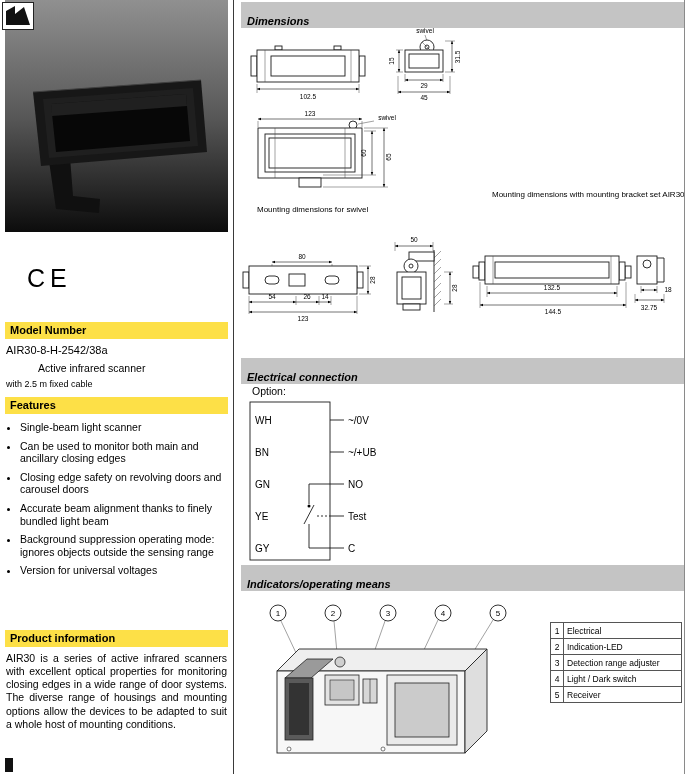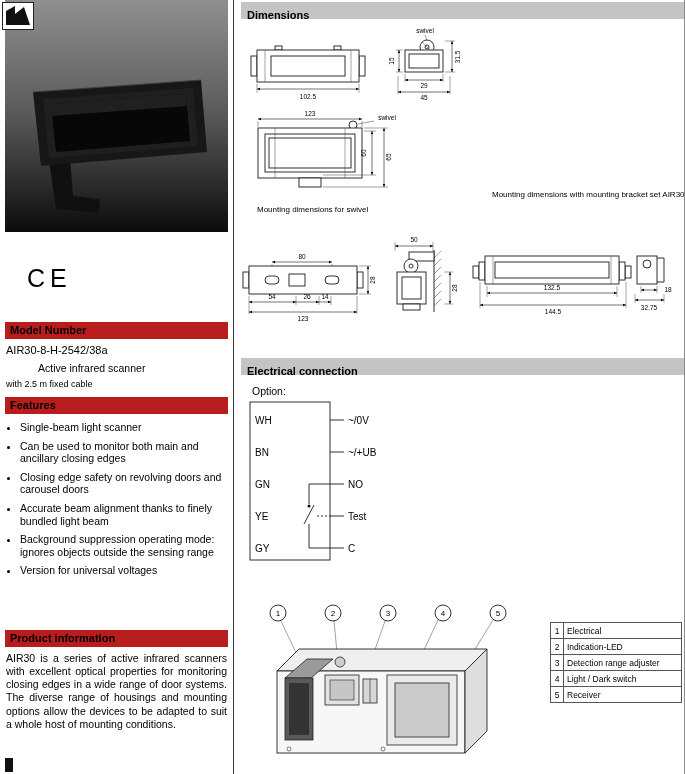--- a/index.html
+++ b/index.html
@@ -7,35 +7,35 @@
   body { font-family:"Liberation Sans", sans-serif; color:#000; }
   .page { position:relative; width:685px; height:774px; background:#fff; overflow:hidden; border-right:1px solid #8a8a8a; }
 
   .divider { position:absolute; left:233px; top:0; width:1px; height:774px; background:#3a3a3a; }
 
   
   .col-left { position:absolute; left:5px; top:0; width:223px; height:774px; }
   .logo-box { position:absolute; left:-3px; top:2px; width:32px; height:28px; z-index:3; }
   .photo { position:absolute; left:0; top:0; width:223px; height:232px; }
   .ce-mark { position:absolute; left:22px; top:264px; font-size:25px; letter-spacing:5px; font-weight:400; }
-  .sec-header { position:absolute; left:0; width:223px; height:17px; background:#b91c1c; font-size:11px; font-weight:bold; padding:2px 5px; }
+  .sec-header { position:absolute; left:0; width:223px; height:17px; background:#fde047; font-size:11px; font-weight:bold; padding:2px 5px; }
   .hdr-model { top:322px; }
   .model-number { position:absolute; left:1px; top:344px; font-size:11px; font-weight:normal; }
   .model-desc1 { position:absolute; left:1px; top:362px; font-size:10.5px;margin-left:32px; }
   .model-desc2 { position:absolute; left:1px; top:379px; font-size:9px; }
   .hdr-features { top:397px; }
   .features-list { position:absolute; left:1px; top:421px; width:222px; list-style:disc outside; padding-left:14px; }
   .features-list li { font-size:10.5px; line-height:1.2; margin-bottom:6px; }
   .hdr-prodinfo { top:630px; }
   .prod-info { position:absolute; left:1px; top:652px; width:221px; font-size:10.5px; line-height:1.25; text-align:justify; }
   .footer-mark { position:absolute; left:0; top:758px; width:8px; height:14px; background:#111; }
 
   
   .col-right { position:absolute; left:237px; top:0; width:448px; height:774px; }
-  .rsec-header { position:absolute; left:4px; width:443px; height:17px; background:#c4c4c4; font-size:11px; font-weight:bold; padding:7px 6px; }
+  .rsec-header { position:absolute; left:4px; width:443px; height:17px; background:#c4c4c4; font-size:11px; font-weight:bold; padding:13px 6px;font-style:italic; }
   .hdr-dims { top:2px; }
   .dims-svg { position:absolute; left:0; top:20px; }
   .drawing-caption { position:absolute; font-size:8px; color:#000; }
   .cap-swivel { left:20px; top:205px; }
   .cap-bracket { left:247px; top:190px;padding-left:8px; }
   .hdr-elec { top:358px; }
   .option-label { position:absolute; left:15px; top:385px; font-size:10.5px; }
   .elec-svg { position:absolute; left:0; top:398px; }
   .hdr-ind { top:565px; }
   .ind-svg { position:absolute; left:0; top:583px; }
@@ -309,20 +309,21 @@
         <line x1="72" y1="86" x2="93" y2="86" class="objn"></line>
         <line x1="72" y1="86" x2="72" y2="106" class="objn"></line>
         <circle cx="72" cy="108" r="1.5" fill="#000"></circle>
         <line x1="67" y1="126" x2="77" y2="107" class="objn"></line>
         <line x1="72" y1="126" x2="72" y2="150" class="objn"></line>
         <line x1="72" y1="150" x2="93" y2="150" class="objn"></line>
         <line x1="80" y1="118" x2="93" y2="118" class="objn" stroke-dasharray="2,2"></line>
       </g>
     </svg>
 
+    <div class="rsec-header hdr-ind">Indicators/operating means</div>
 
     <svg class="ind-svg" width="448" height="188" viewBox="0 0 448 188">
       <g>
         <circle cx="41" cy="30" r="8" class="objn"></circle>
         <text x="41" y="33" class="cnum">1</text>
         <line x1="44" y1="38" x2="60" y2="72" class="thin"></line>
       </g>
       <g>
         <circle cx="96" cy="30" r="8" class="objn"></circle>
         <text x="96" y="33" class="cnum">2</text>

